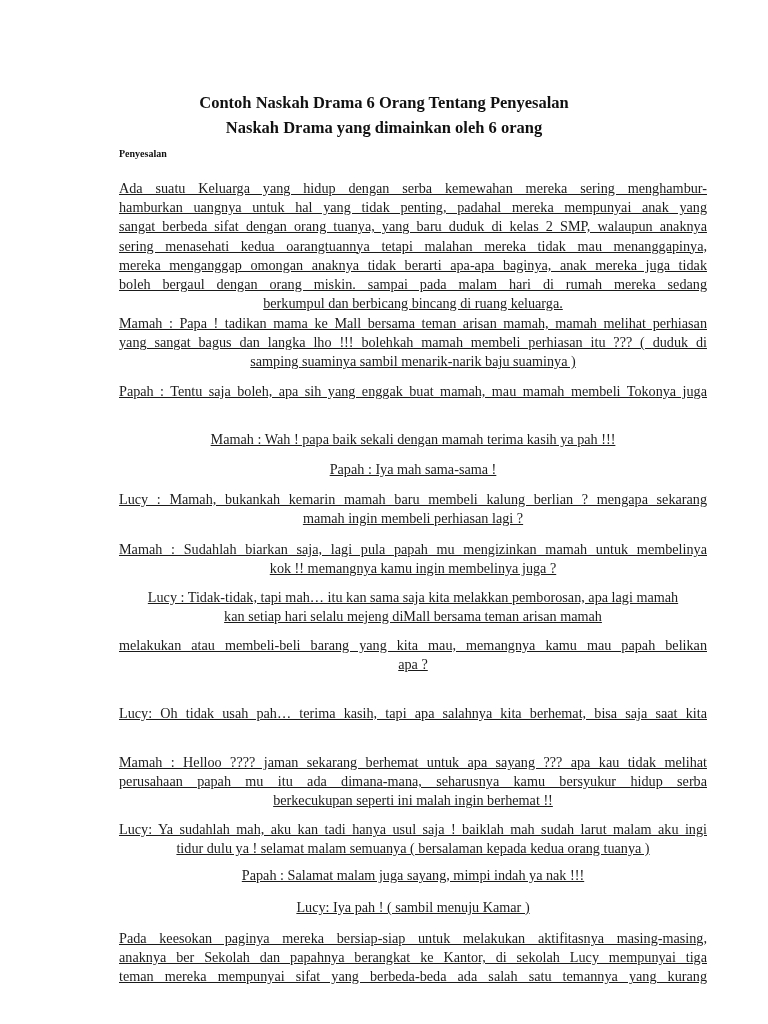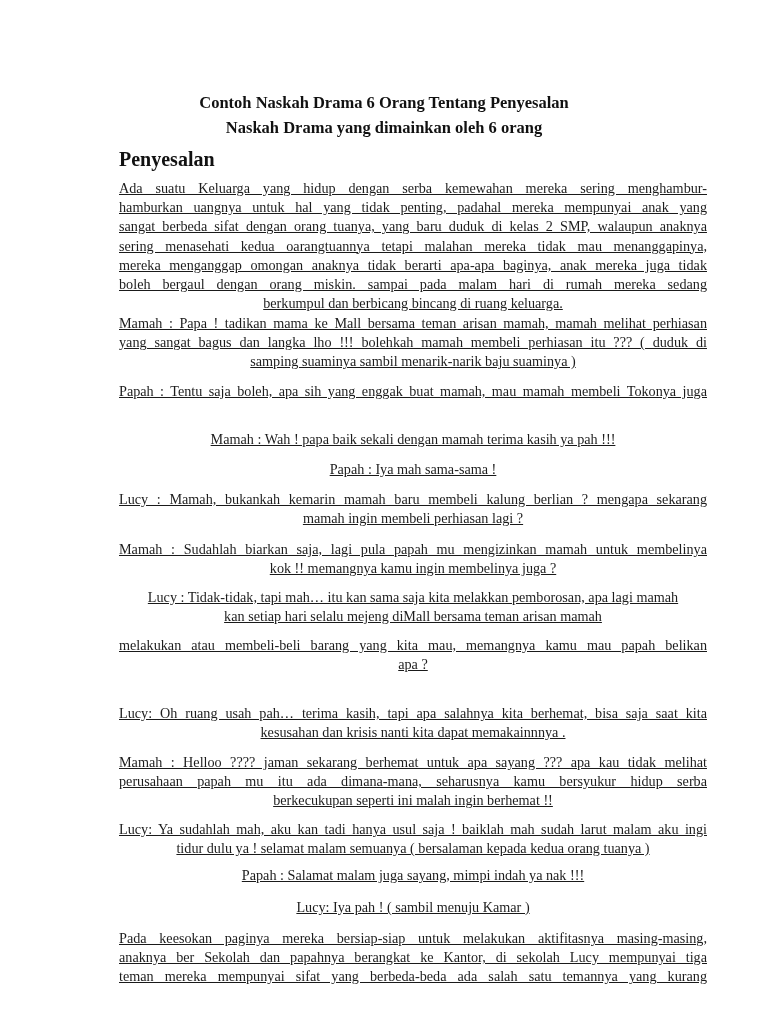--- a/index.html
+++ b/index.html
@@ -29,21 +29,21 @@
     text-align: center;
     font-weight: bold;
     font-size: 16.5px;
     color: #111;
     white-space: nowrap;
   }
   .heading {
     position: absolute;
     left: 119px;
     font-weight: bold;
-    font-size: 20px;
+    font-size: 10px;
     color: #111;
   }
   .para {
     position: absolute;
     left: 119px;
     width: 588px;
     text-decoration: underline;
   }
   .line {
     display: block;
@@ -111,22 +111,21 @@
     <span class="line">Lucy : Tidak-tidak, tapi mah… itu kan sama saja kita melakkan pemborosan, apa lagi mamah</span>
     <span class="line">kan setiap hari selalu mejeng diMall bersama teman arisan mamah</span>
   </div>
 
   <div class="para" style="top:636px;">
     <span class="line j">melakukan atau membeli-beli barang yang kita mau, memangnya kamu mau papah belikan</span>
     <span class="line">apa ?</span>
   </div>
 
   <div class="para" style="top:704px;">
-    <span class="line j">Lucy: Oh ruang usah pah… terima kasih, tapi apa salahnya kita berhemat, bisa saja saat kita</span>
-    <span class="line">kesusahan dan krisis nanti kita dapat memakainnnya .</span>
+    <span class="line j">Lucy: Oh tidak usah pah… terima kasih, tapi apa salahnya kita berhemat, bisa saja saat kita</span>
   </div>
 
   <div class="para" style="top:753px;">
     <span class="line j">Mamah : Helloo ???? jaman sekarang berhemat untuk apa sayang ??? apa kau tidak melihat</span>
     <span class="line j">perusahaan papah mu itu ada dimana-mana, seharusnya kamu bersyukur hidup serba</span>
     <span class="line">berkecukupan seperti ini malah ingin berhemat !!</span>
   </div>
 
   <div class="para" style="top:820px;">
     <span class="line j">Lucy: Ya sudahlah mah, aku kan tadi hanya usul saja ! baiklah mah sudah larut malam aku ingi</span>

